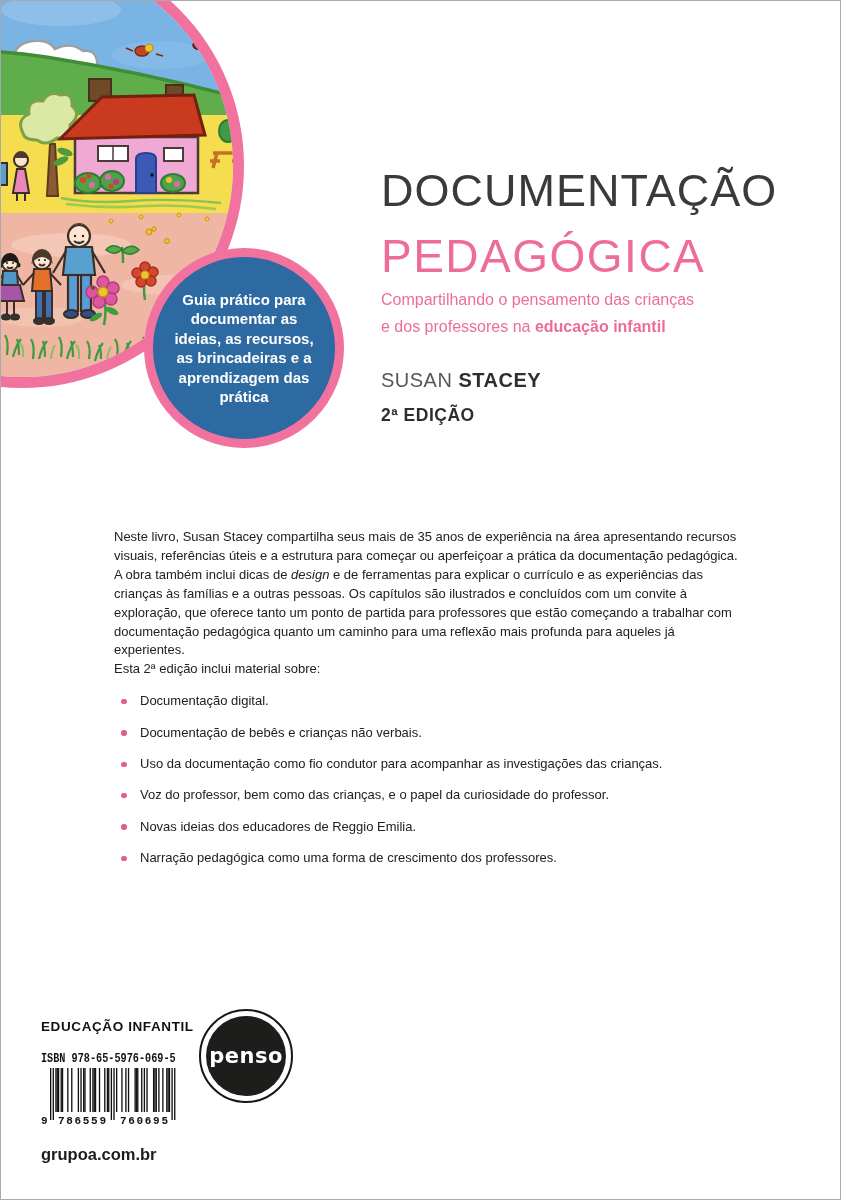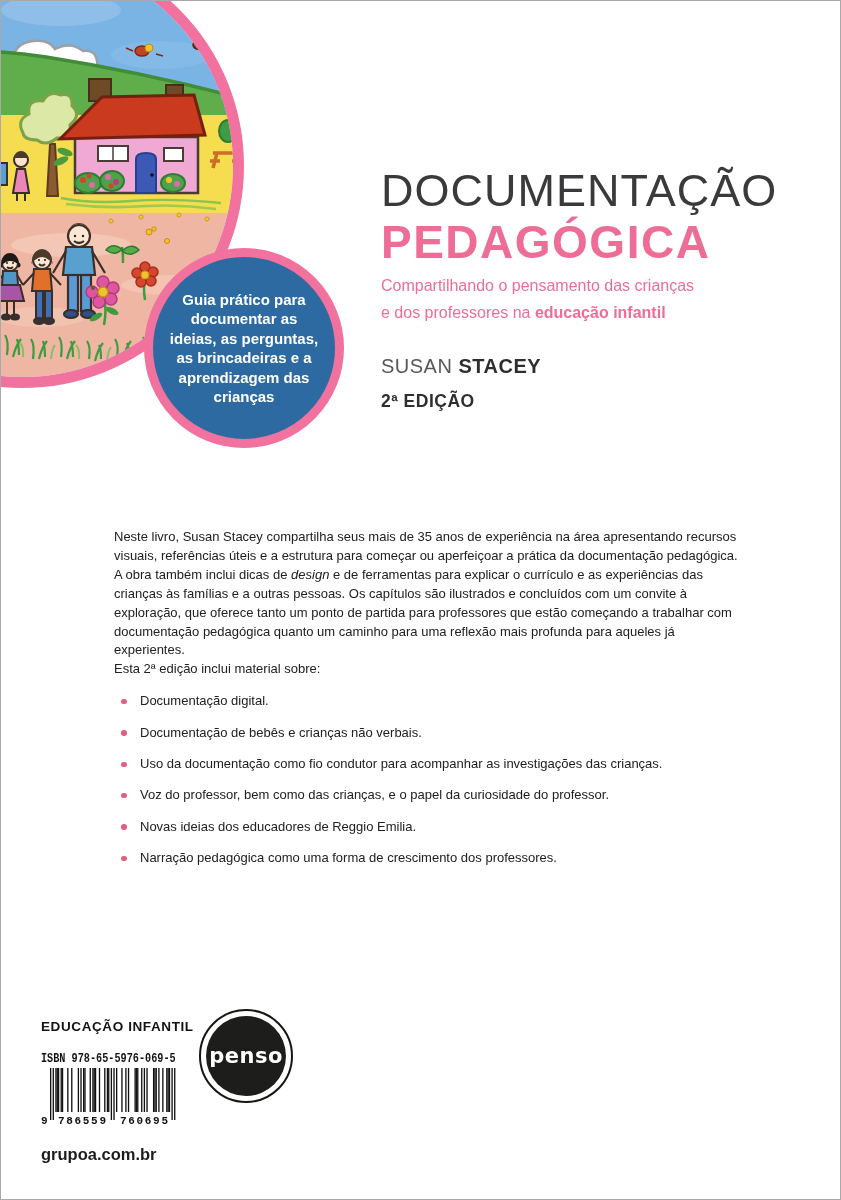--- a/index.html
+++ b/index.html
@@ -26,21 +26,21 @@
     z-index:2; display:flex; align-items:center; justify-content:center;
   }
   .badge-text{
     color:#fff; font-weight:bold; font-size:15px; line-height:19.5px;
     text-align:center;
   }
   .badge-text div{white-space:nowrap;}
   
   .header{position:absolute; left:380px; top:168px; z-index:3;}
   .title1{font-size:45px; line-height:44px; letter-spacing:1px; color:#3a393b; font-weight:400;}
-  .title2{font-size:46px; line-height:48px; letter-spacing:1.5px; color:var(--pink); font-weight:bold; margin-top:5px;}
+  .title2{font-size:46px; line-height:48px; letter-spacing:1.5px; color:var(--pink); font-weight:normal; margin-top:19px;}
   .subtitle{margin-top:7px; font-size:16px; line-height:26.5px; color:var(--pink);}
   .subtitle b{font-weight:bold;}
   .author{margin-top:29px; font-size:20px; letter-spacing:.5px; color:var(--gray);}
   .author b{color:var(--ink); font-weight:bold;}
   .edition{margin-top:13px; font-size:17.5px; letter-spacing:.5px; font-weight:bold; color:var(--ink);}
   
   .body-copy{position:absolute; left:113px; top:527px; width:628px; font-size:13px; line-height:18.9px;}
   .body-copy .para i{font-style:italic;}
   .list-intro{}
   .bullet-list{list-style:none; margin-top:13px;}
@@ -233,24 +233,24 @@
       <g stroke="#79c257" stroke-width="2" fill="none" opacity="0.9">
         <path d="M212,402 q1,-10 -3,-14 M240,404 q1,-10 4,-14 M268,404 q1,-10 -3,-14 M296,406 q1,-10 4,-14 M324,404 q1,-8 -3,-12"></path>
       </g>
     </svg>
   </div>
 
   <div class="badge-circle">
     <div class="badge-text">
       <div>Guia prático para</div>
       <div>documentar as</div>
-      <div>ideias, as perguntas,</div>
+      <div>ideias, as recursos,</div>
       <div>as brincadeiras e a</div>
       <div>aprendizagem das</div>
-      <div>crianças</div>
+      <div>prática</div>
     </div>
   </div>
 
   <div class="header">
     <div class="title1">DOCUMENTAÇÃO</div>
     <div class="title2">PEDAGÓGICA</div>
     <div class="subtitle">
       <div>Compartilhando o pensamento das crianças</div>
       <div><span>e dos professores na </span><b>educação infantil</b></div>
     </div>

